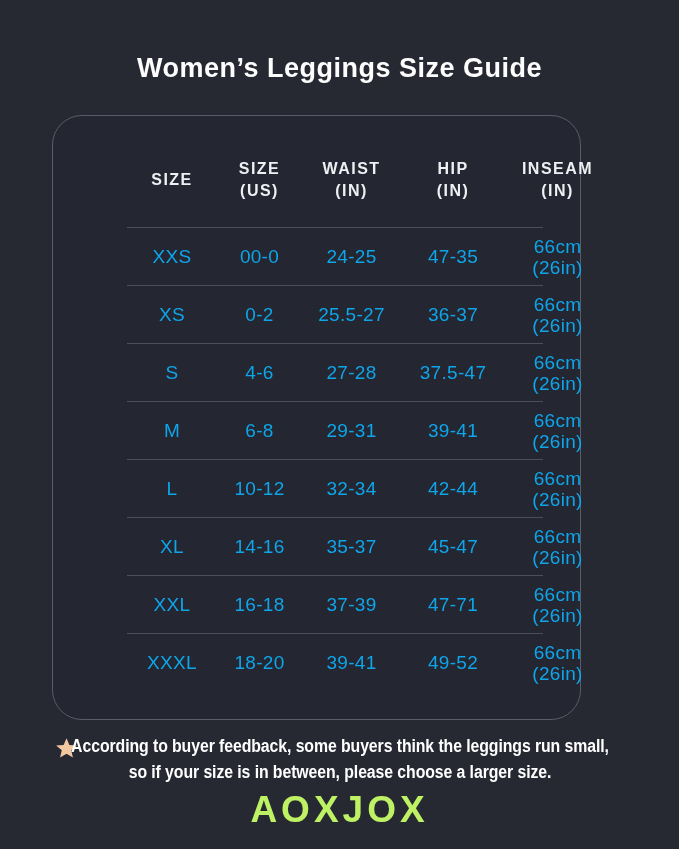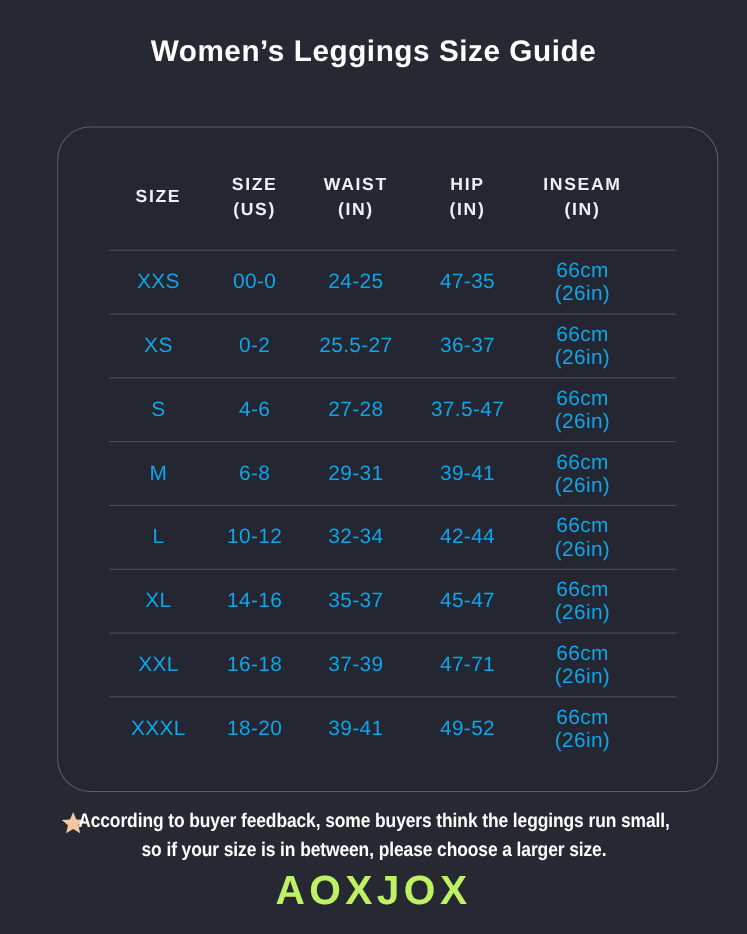--- a/index.html
+++ b/index.html
@@ -7,39 +7,40 @@
   .page {
     position: relative;
     width: 679px;
     height: 849px;
     background: #262832;
     overflow: hidden;
     font-family: "Liberation Sans", sans-serif;
   }
   .title {
     position: absolute;
-    top: 31px;
+    top: 53px;
     left: 0;
     width: 100%;
     margin: 0;
     text-align: center;
     color: #fdfdfd;
     font-size: 27px;
     font-weight: 700;
     letter-spacing: 0.5px;
   }
   .panel {
     position: absolute;
     left: 52px;
     top: 115px;
-    width: 601px;
+    width: 529px;
     height: 605px;
     border: 1px solid #585d69;
     border-radius: 30px;
     background: #242631;
+    padding-left: 28px;
   }
   .thead {
     display: grid;
     grid-template-columns: 90px 85px 99px 104px 105px;
     padding: 16px 46px 0;
     height: 112px;
     align-items: center;
     position: relative;
   }
   .thead::after, .tr:not(:last-child)::after {

